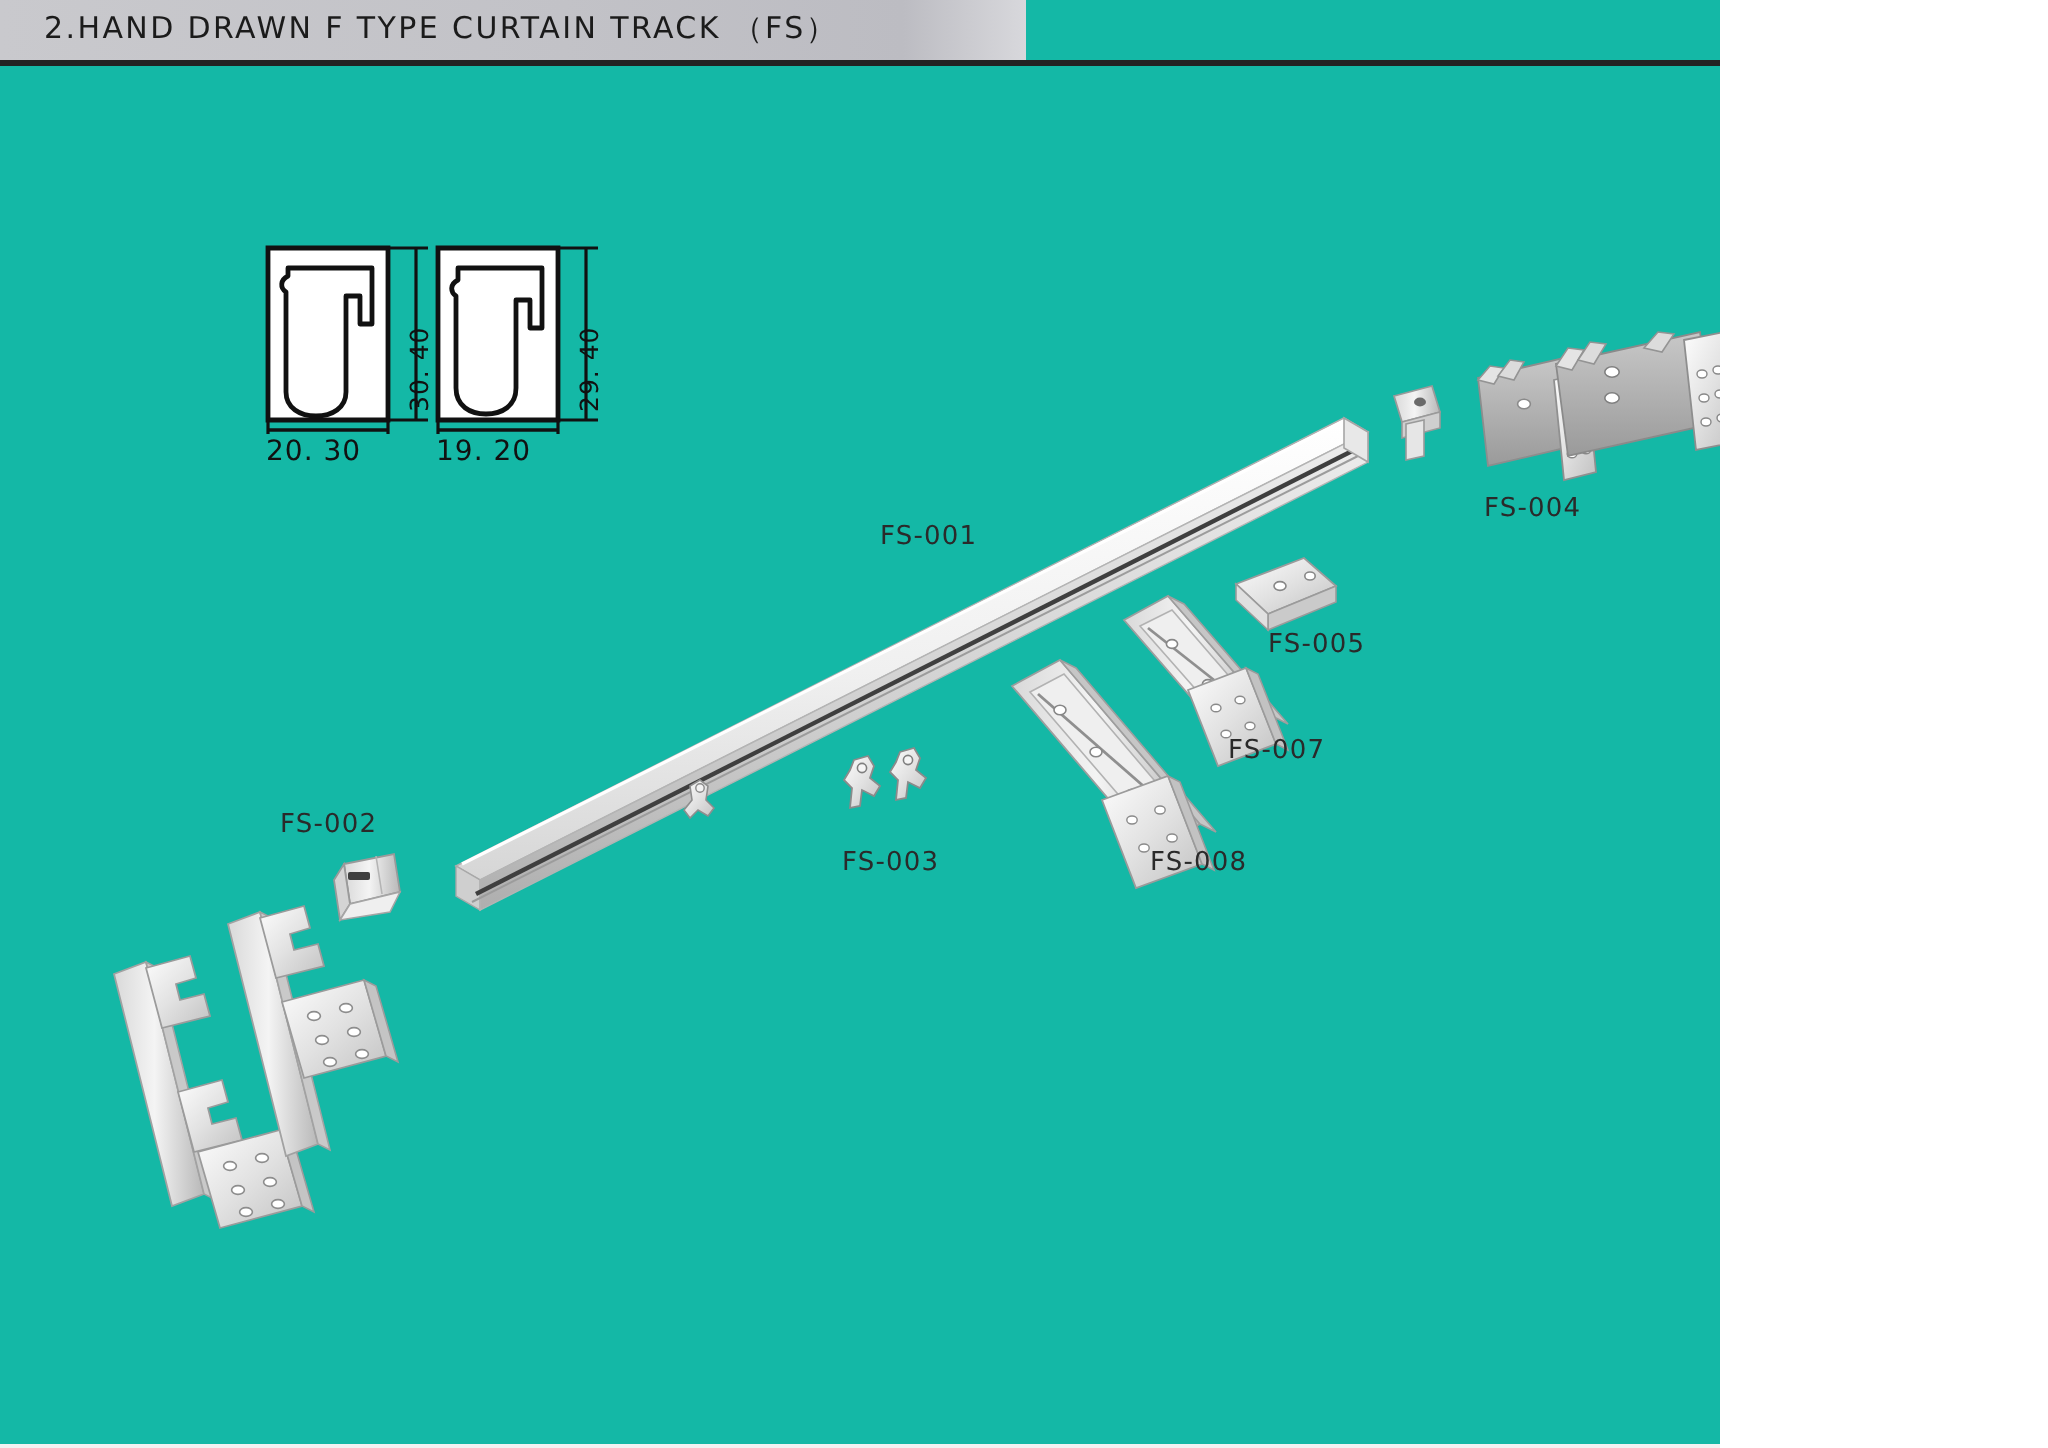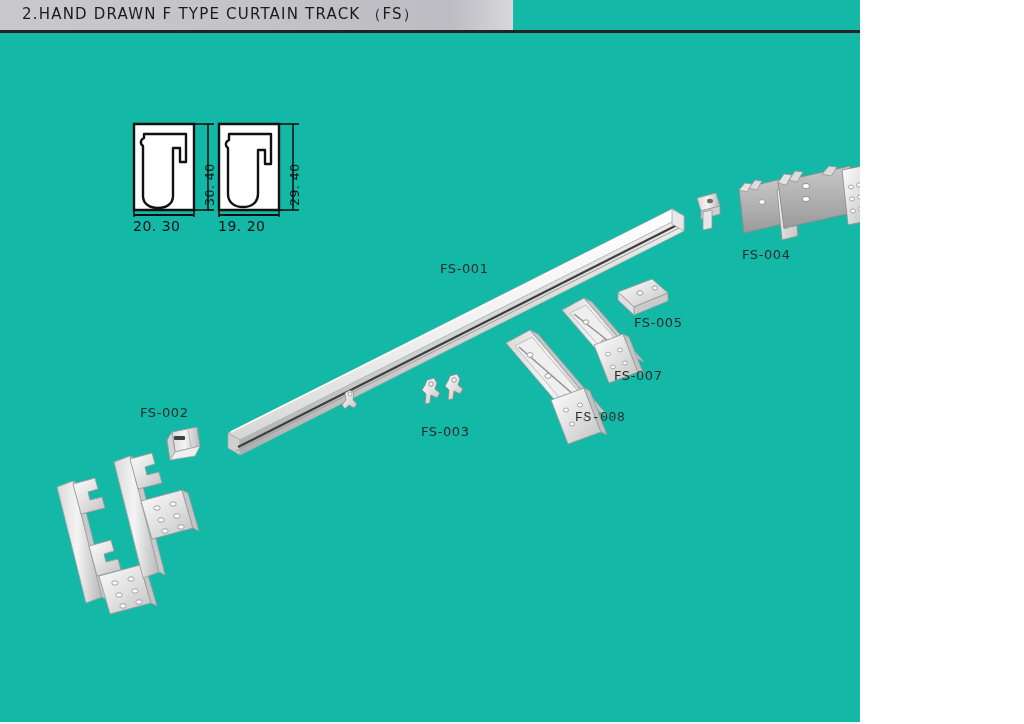--- a/index.html
+++ b/index.html
@@ -301,16 +301,16 @@
       </g>
     </g>
   </svg>
 
   <div class="part-label" style="left:440px;top:261px;">FS-001</div>
   <div class="part-label" style="left:140px;top:405px;">FS-002</div>
   <div class="part-label" style="left:421px;top:424px;">FS-003</div>
   <div class="part-label" style="left:742px;top:247px;">FS-004</div>
   <div class="part-label" style="left:634px;top:315px;">FS-005</div>
   <div class="part-label" style="left:614px;top:368px;">FS-007</div>
-  <div class="part-label" style="left:575px;top:410px;font-family:Liberation Mono, monospace;">FS-008</div>
+  <div class="part-label" style="left:575px;top:424px;">FS-008</div>
 
   <div class="footer-rule"></div>
 </div>
 
 </body></html>

